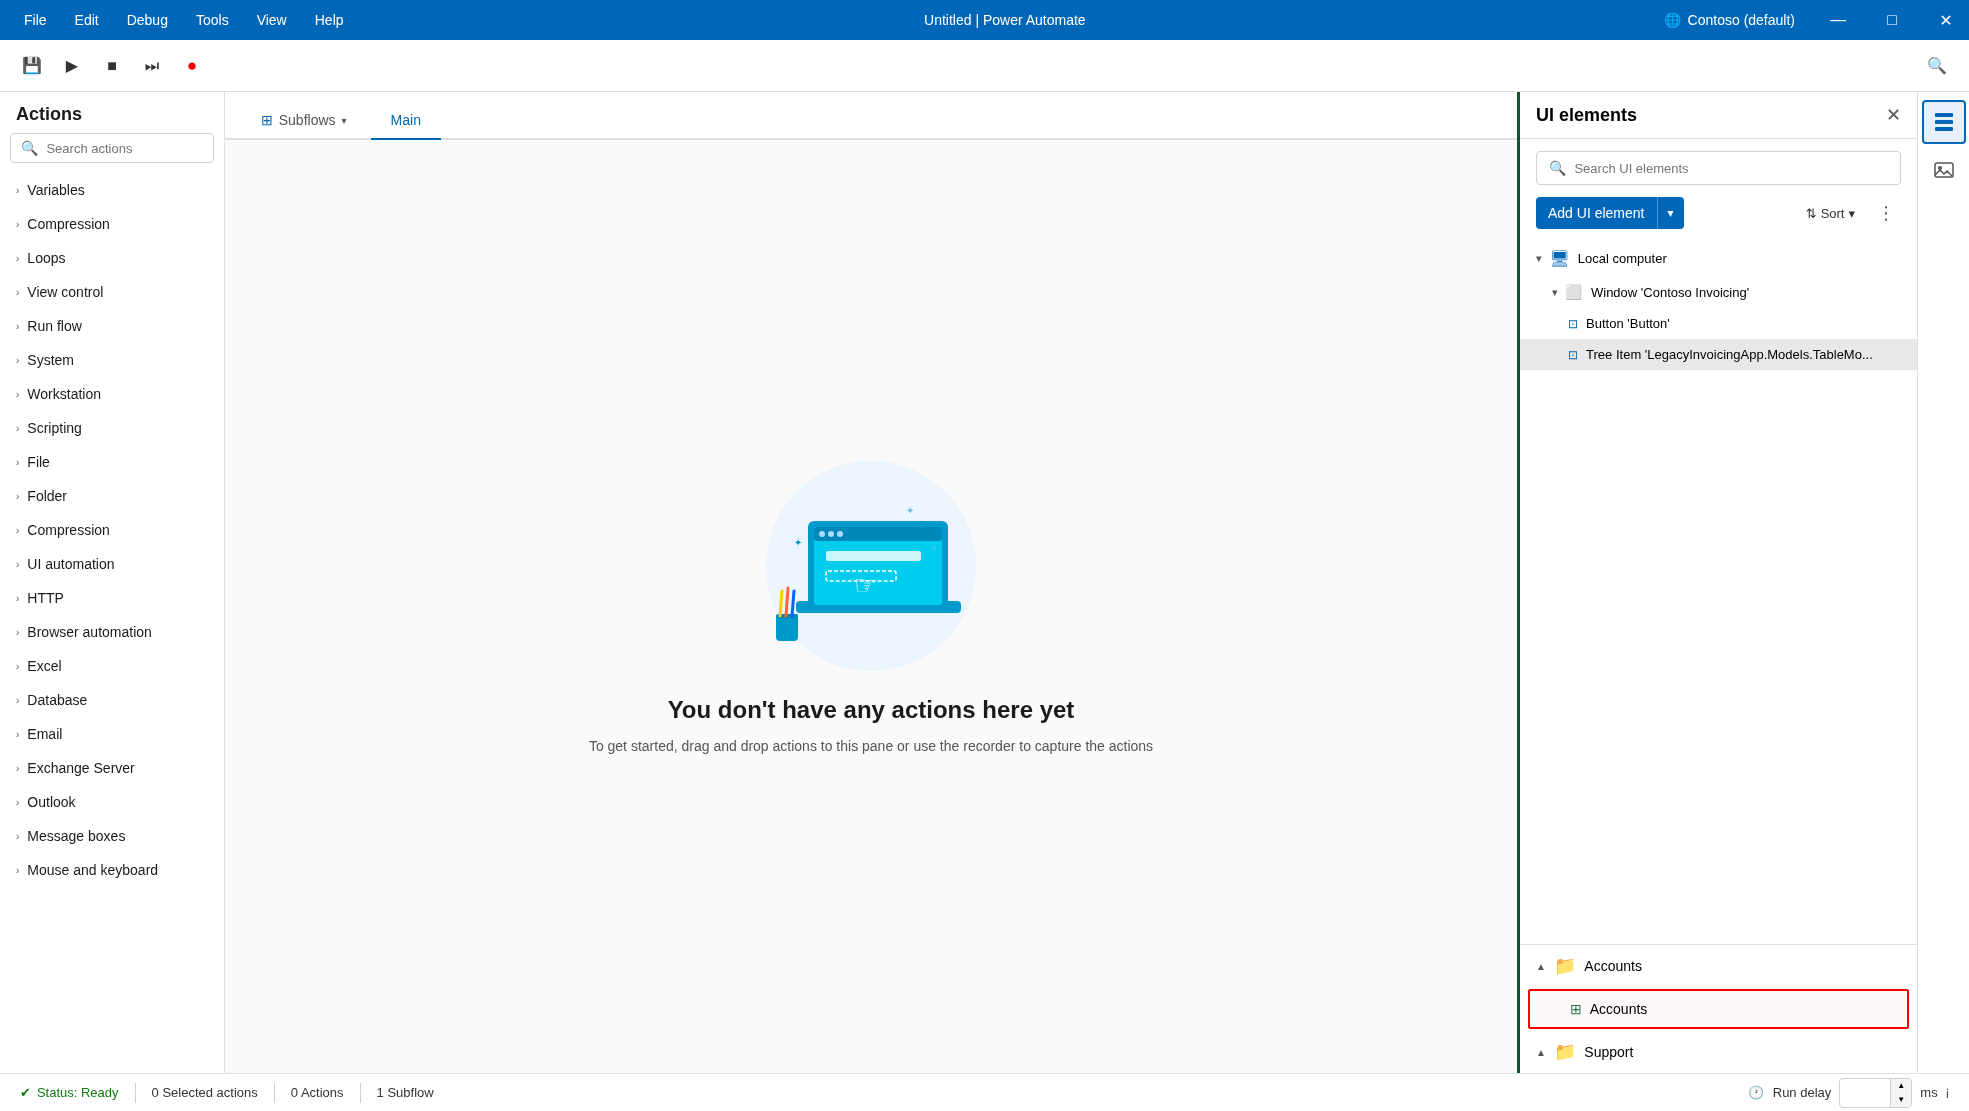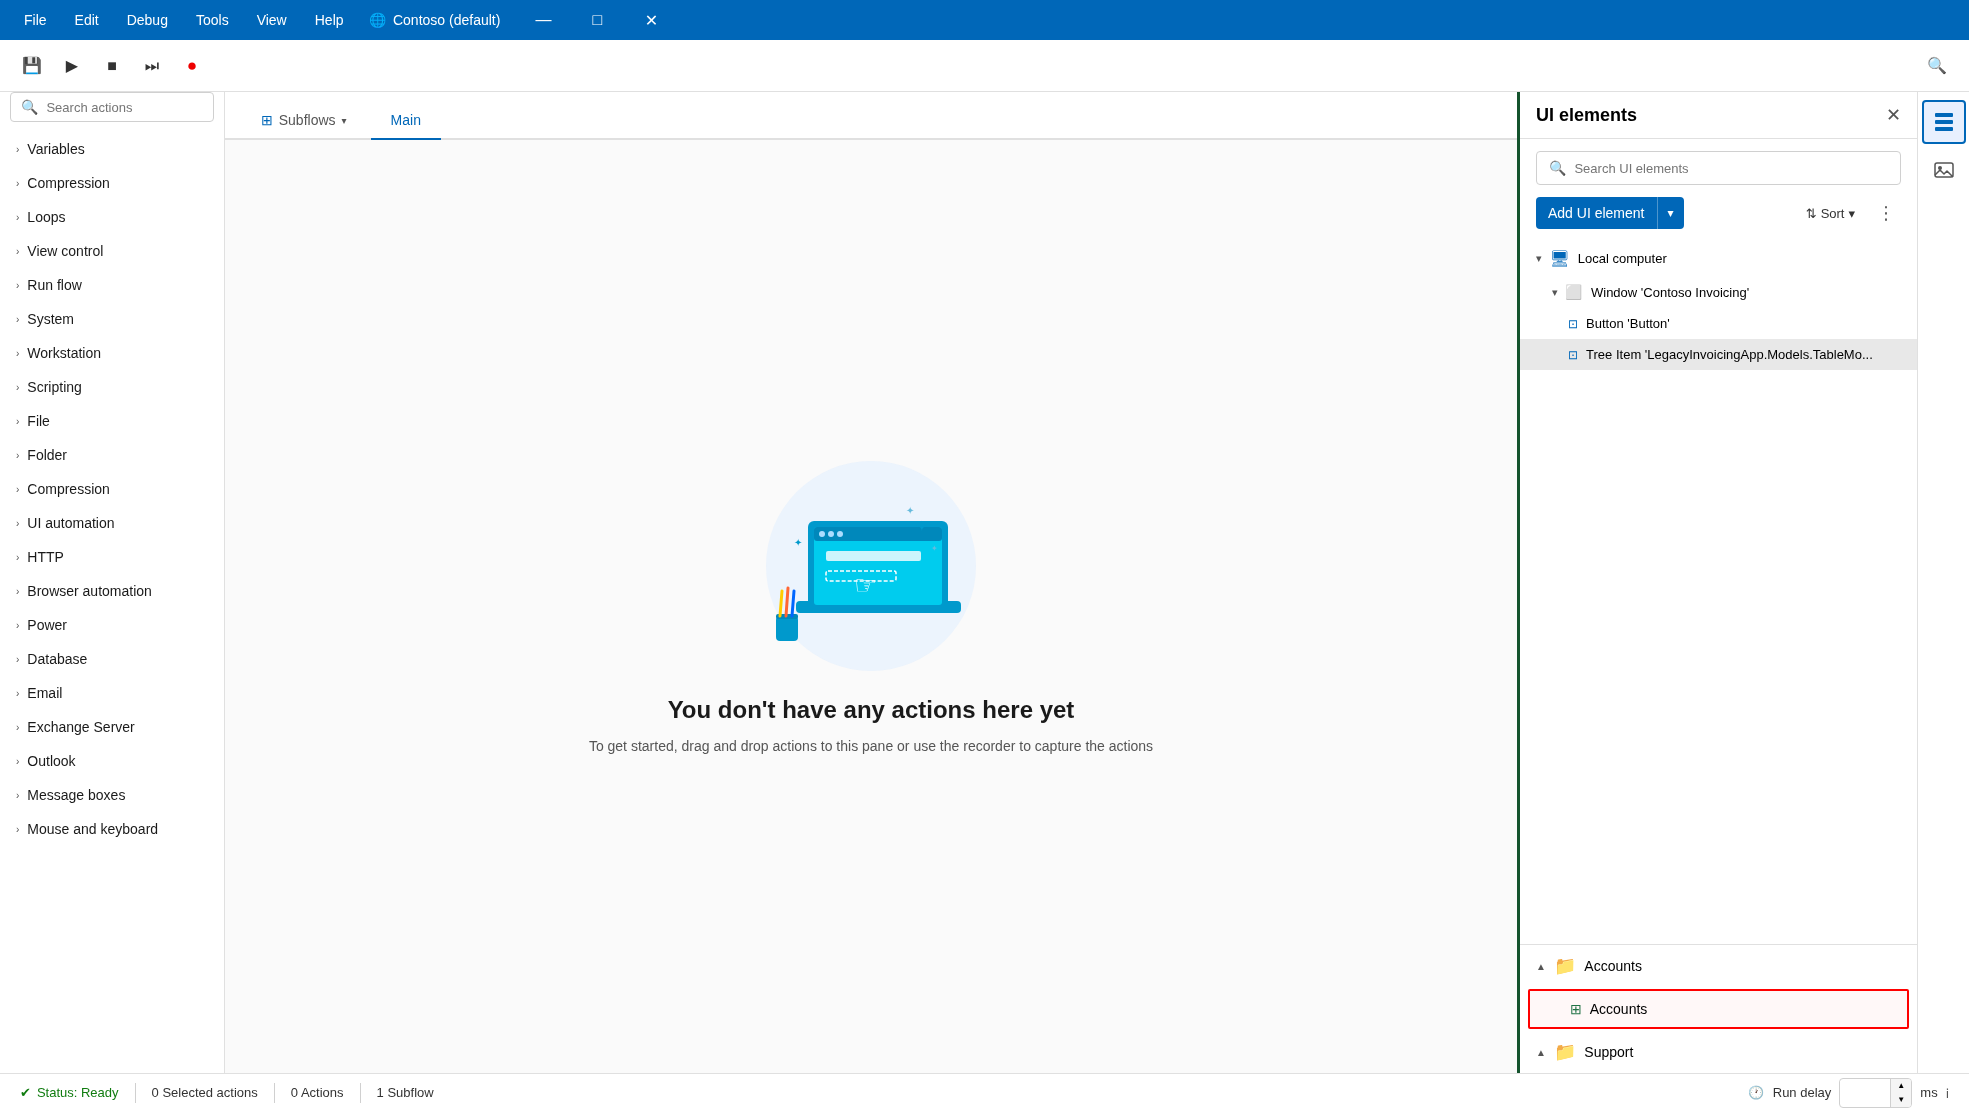--- a/index.html
+++ b/index.html
@@ -449,20 +449,21 @@
 
 <div class="titlebar">
   <div class="titlebar-menu">
     <span>File</span>
     <span>Edit</span>
     <span>Debug</span>
     <span>Tools</span>
     <span>View</span>
     <span>Help</span>
   </div>
+  <div class="titlebar-title">Untitled | Power Automate</div>
   <div class="titlebar-right">
     <div class="account">
       <span>🌐</span>
       <span>Contoso (default)</span>
     </div>
     <div class="titlebar-btn">—</div>
     <div class="titlebar-btn">□</div>
     <div class="titlebar-btn close">✕</div>
   </div>
 </div>
@@ -474,20 +475,21 @@
     <button class="toolbar-btn">▶</button>
     <button class="toolbar-btn">■</button>
     <button class="toolbar-btn">⏭</button>
     <button class="toolbar-btn" style="color:#e00;">⏺</button>
     <button class="toolbar-btn toolbar-search-btn">🔍</button>
   </div>
 
   <div class="content-area">
 
     <div class="actions-panel">
+      <div class="actions-header">Actions</div>
       <div class="actions-search">
         <div class="search-box">
           <span style="color:#777;font-size:14px;">🔍</span>
           <input type="text" placeholder="Search actions" style="">
         </div>
       </div>
       <div class="actions-list">
         <div class="action-item">
           <span class="chevron">›</span>
           <span>Variables</span>
@@ -539,21 +541,21 @@
         <div class="action-item">
           <span class="chevron">›</span>
           <span>HTTP</span>
         </div>
         <div class="action-item">
           <span class="chevron">›</span>
           <span>Browser automation</span>
         </div>
         <div class="action-item">
           <span class="chevron">›</span>
-          <span>Power</span>
+          <span>Excel</span>
         </div>
         <div class="action-item">
           <span class="chevron">›</span>
           <span>Database</span>
         </div>
         <div class="action-item">
           <span class="chevron">›</span>
           <span>Email</span>
         </div>
         <div class="action-item">

